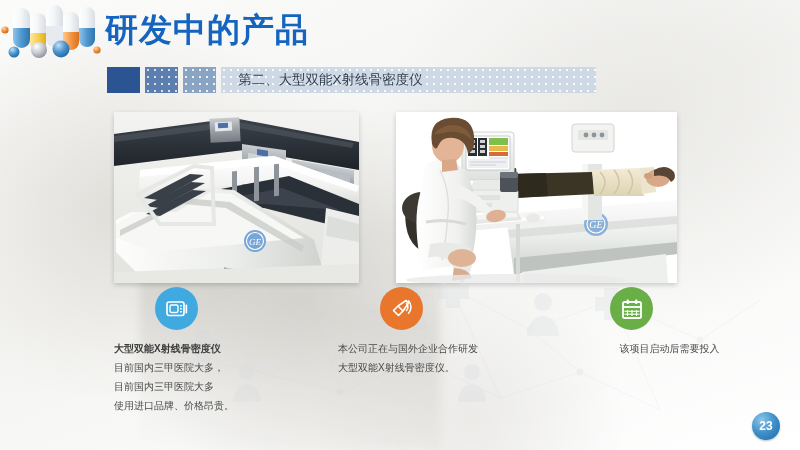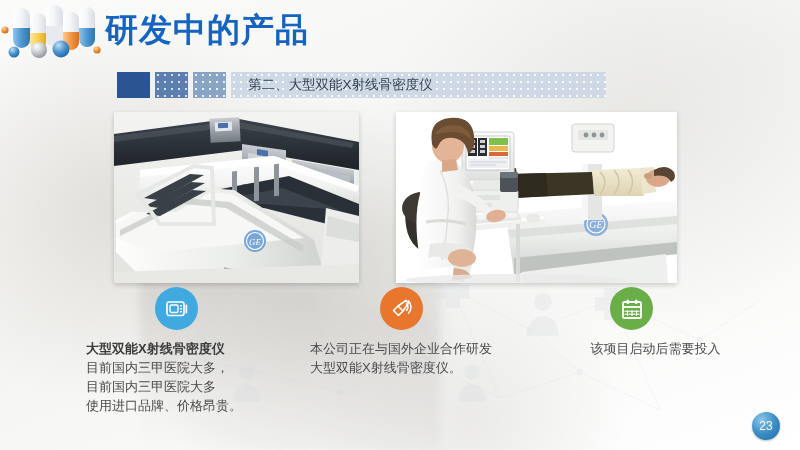--- a/index.html
+++ b/index.html
@@ -60,22 +60,21 @@
     white-space: nowrap;
   }
 
   .subtitle-bar {
     position: absolute;
     left: 107px;
     top: 62px;
     width: 489px;
     height: 36px;
     display: flex;
-    align-items: flex-end;
-    margin-left: 10px;
+    align-items: center;
   }
   .sq { width: 33px; height: 26px; flex: 0 0 auto; }
   .sq-1 { background: #2a5592; }
   .sq-2 {
     background: #5d7fb0;
     background-image: radial-gradient(circle at 3px 3px, rgba(255,255,255,0.75) 1.1px, transparent 1.4px);
     background-size: 7px 7px;
     margin-left: 5px;
   }
   .sq-3 {
@@ -123,41 +122,42 @@
     width: 43px; height: 43px;
     border-radius: 50%;
     display: flex; align-items: center; justify-content: center;
     margin-bottom: 9px;
   }
   .col-1 .badge { margin-left: 69px; background: #3fa9e0; }
   .col-2 .badge { margin-left: 70px; background: #e8762c; }
   .col-3 .badge { margin-left: 62px; background: #6aae47; }
 
   .body-text {
-    font-size: 13px;
+    font-size: 10px;
     color: #4a4a4a;
     line-height: 19px;
+    margin-left: 28px;
   }
   .col-1 .body-text { text-align: left; }
   .col-2 .body-text { text-align: left; }
   .col-3 .body-text { text-align: center; }
   .body-text .lead { font-weight: bold; color: #3c3c3c; }
 
   
   .page-badge {
     position: absolute;
     left: 752px; top: 412px;
     width: 28px; height: 28px;
     border-radius: 50%;
     background: radial-gradient(circle at 34% 28%, #8cc5e8 0%, #3f90c9 48%, #1d6ba8 100%);
     box-shadow: 0 1px 2px rgba(0,0,0,0.25);
     display: flex; align-items: center; justify-content: center;
     color: #ffffff;
     font-size: 12px;
-    font-weight: normal;
+    font-weight: bold;
   }
 </style>
 </head>
 <body>
 
 <div id="slide">
 
   <div class="bg-photo"></div>
 
   <svg class="bg-network" viewBox="0 0 800 450" preserveAspectRatio="none">

